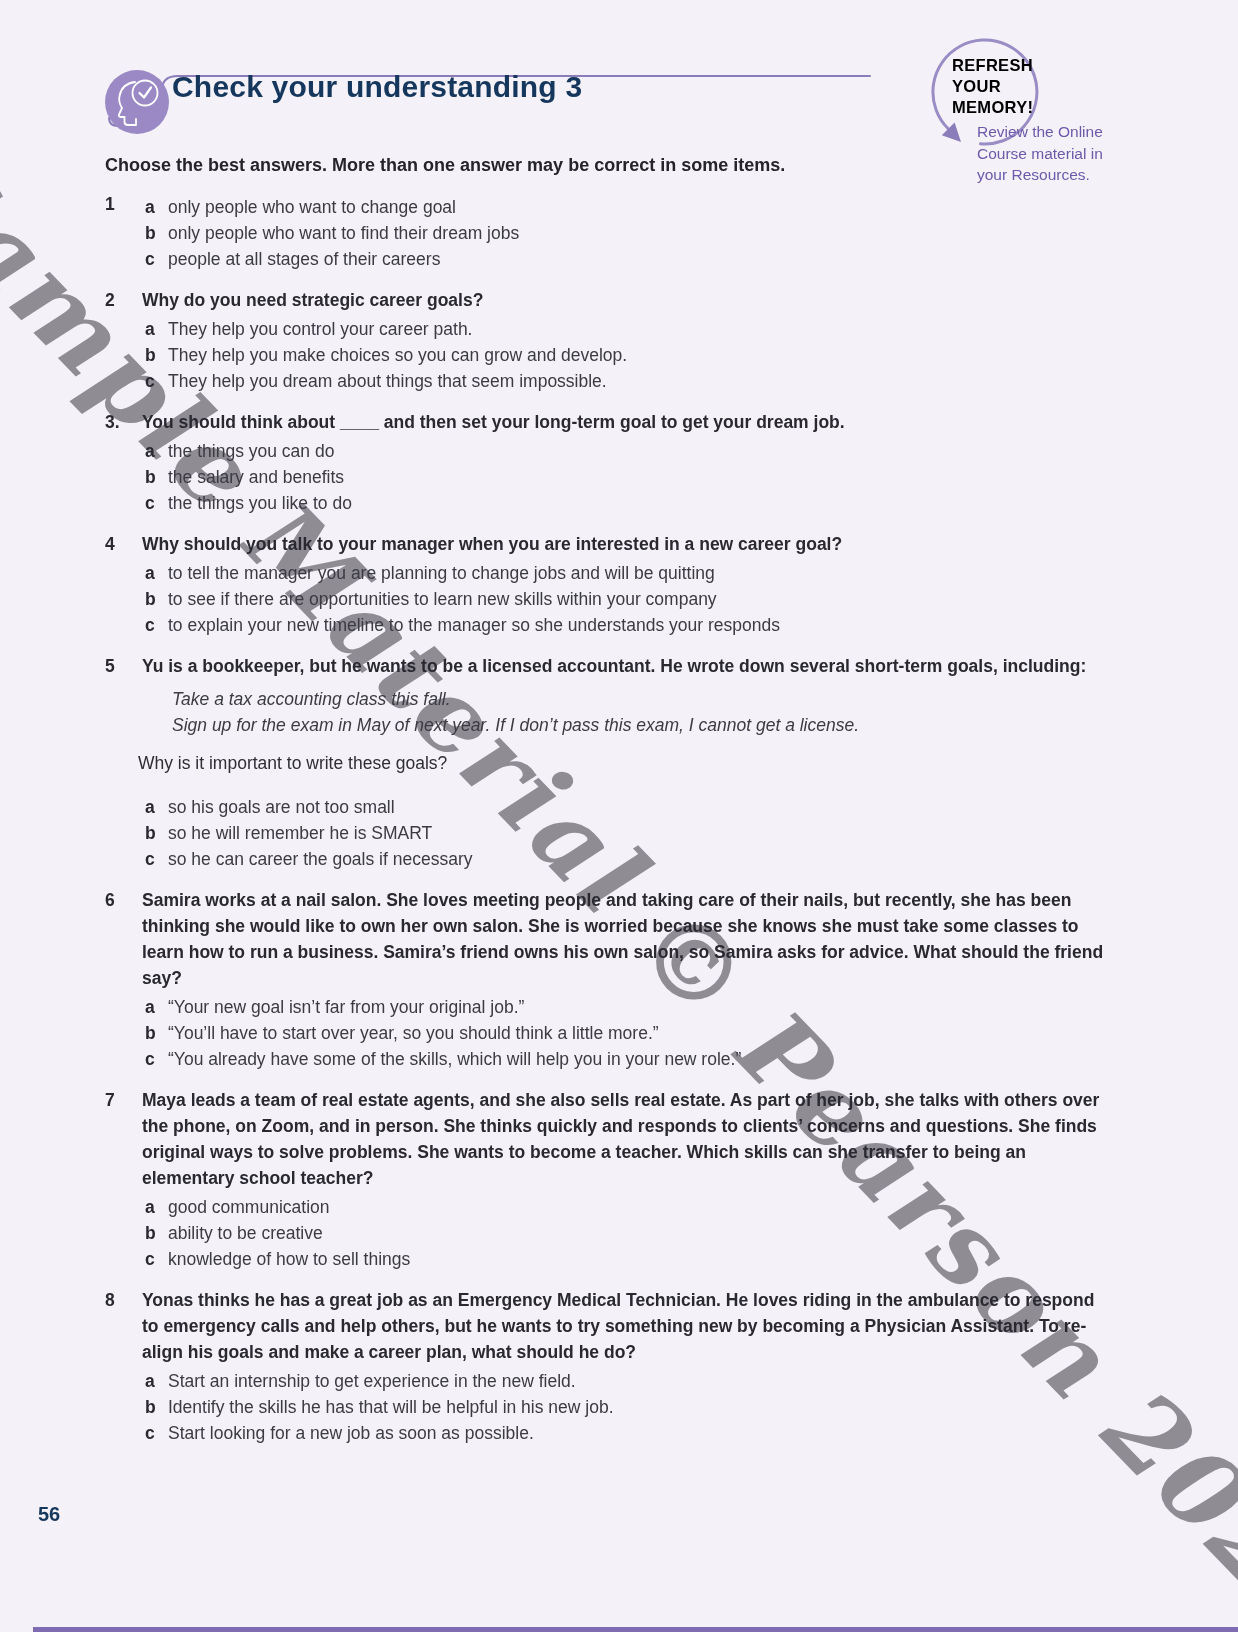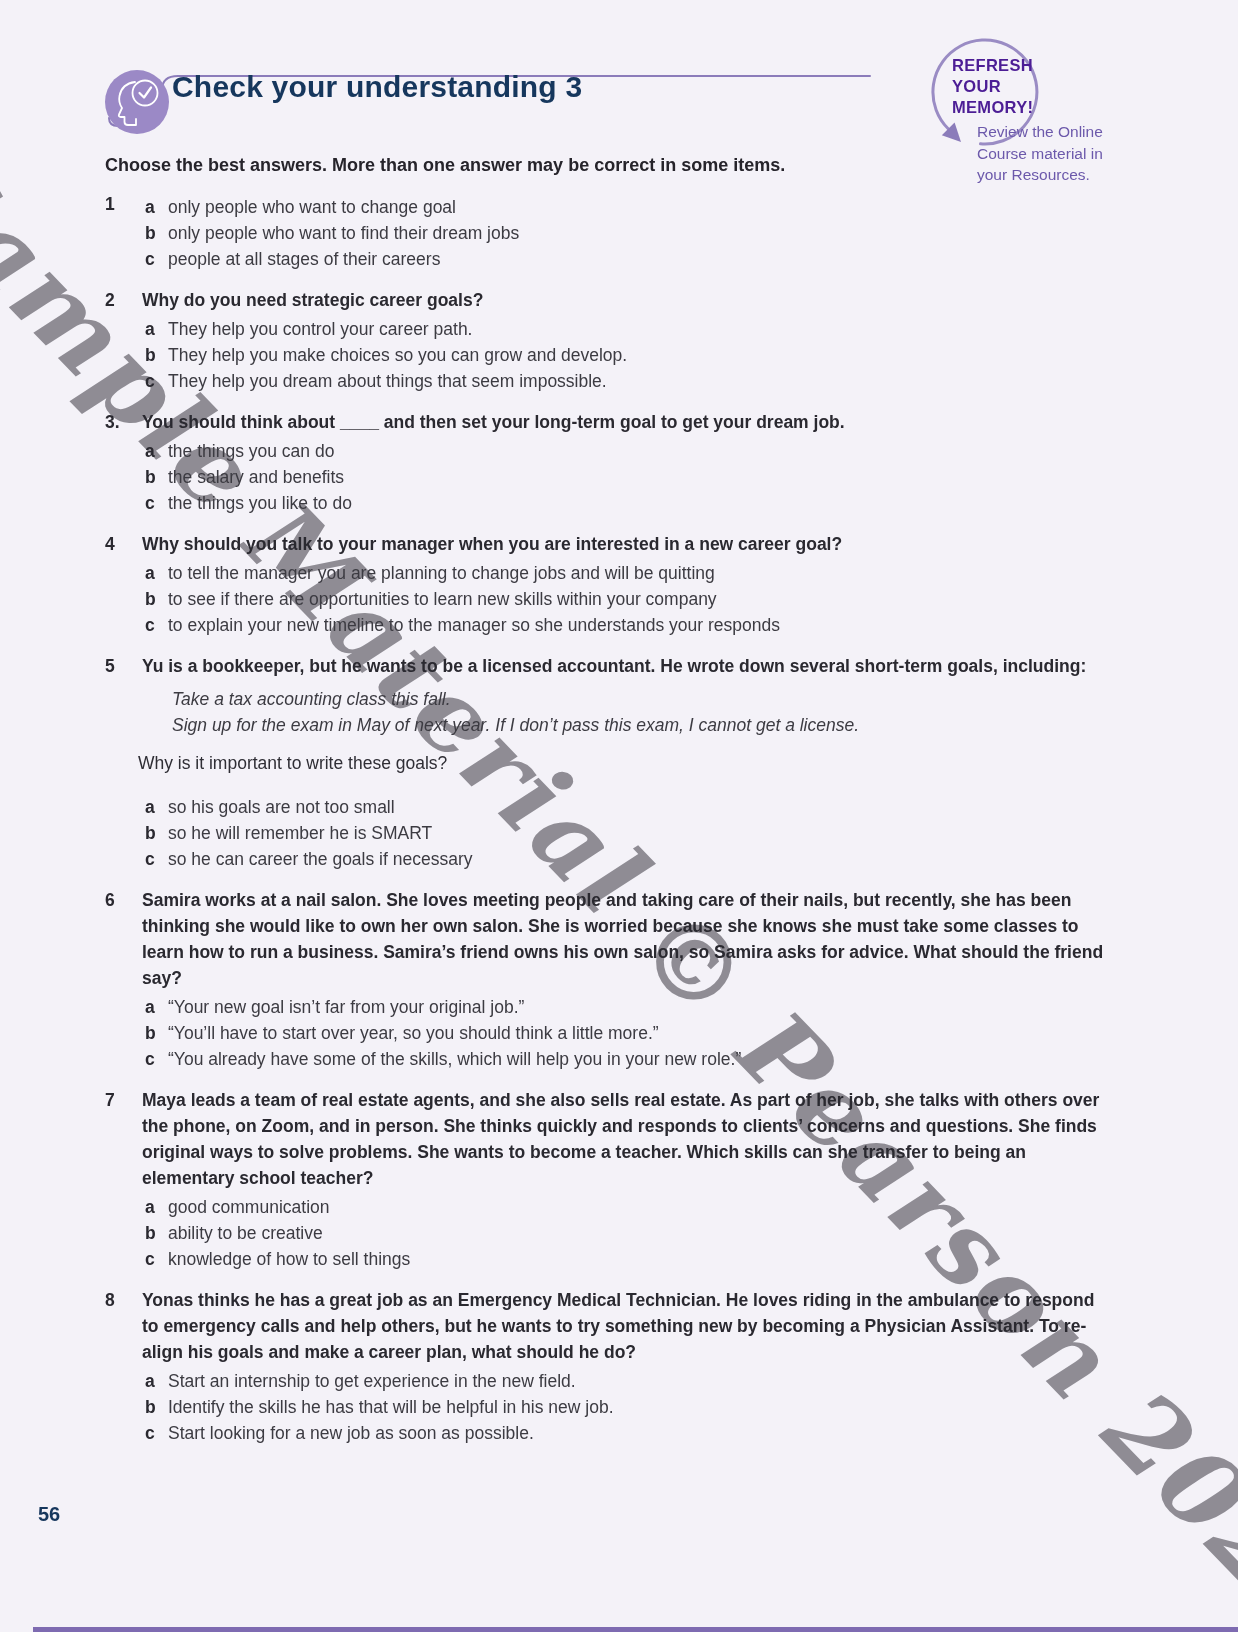--- a/index.html
+++ b/index.html
@@ -19,21 +19,21 @@
   .header-rule{position:absolute;left:100px;top:60px;}
   .badge{position:absolute;left:105px;top:70px;width:64px;height:64px;}
   .page-title{
     position:absolute;left:172px;top:70px;margin:0;
     font-size:30px;font-weight:bold;color:#16375d;letter-spacing:0.2px;
   }
   .refresh{position:absolute;left:905px;top:30px;width:330px;height:170px;}
   .refresh-arc{position:absolute;left:18px;top:0;}
   .refresh-title{
     position:absolute;left:47px;top:25px;
-    font-size:16.5px;font-weight:bold;color:#4c1d95;
+    font-size:16.5px;font-weight:bold;color:#000000;
     line-height:21px;letter-spacing:0.3px;
   }
   .refresh-body{
     position:absolute;left:72px;top:91px;width:160px;margin:0;
     font-size:15.5px;color:#6c59ab;line-height:21.5px;
   }
   .instruction{
     position:absolute;left:105px;top:155px;margin:0;
     font-size:18px;font-weight:bold;color:#26242b;
   }

